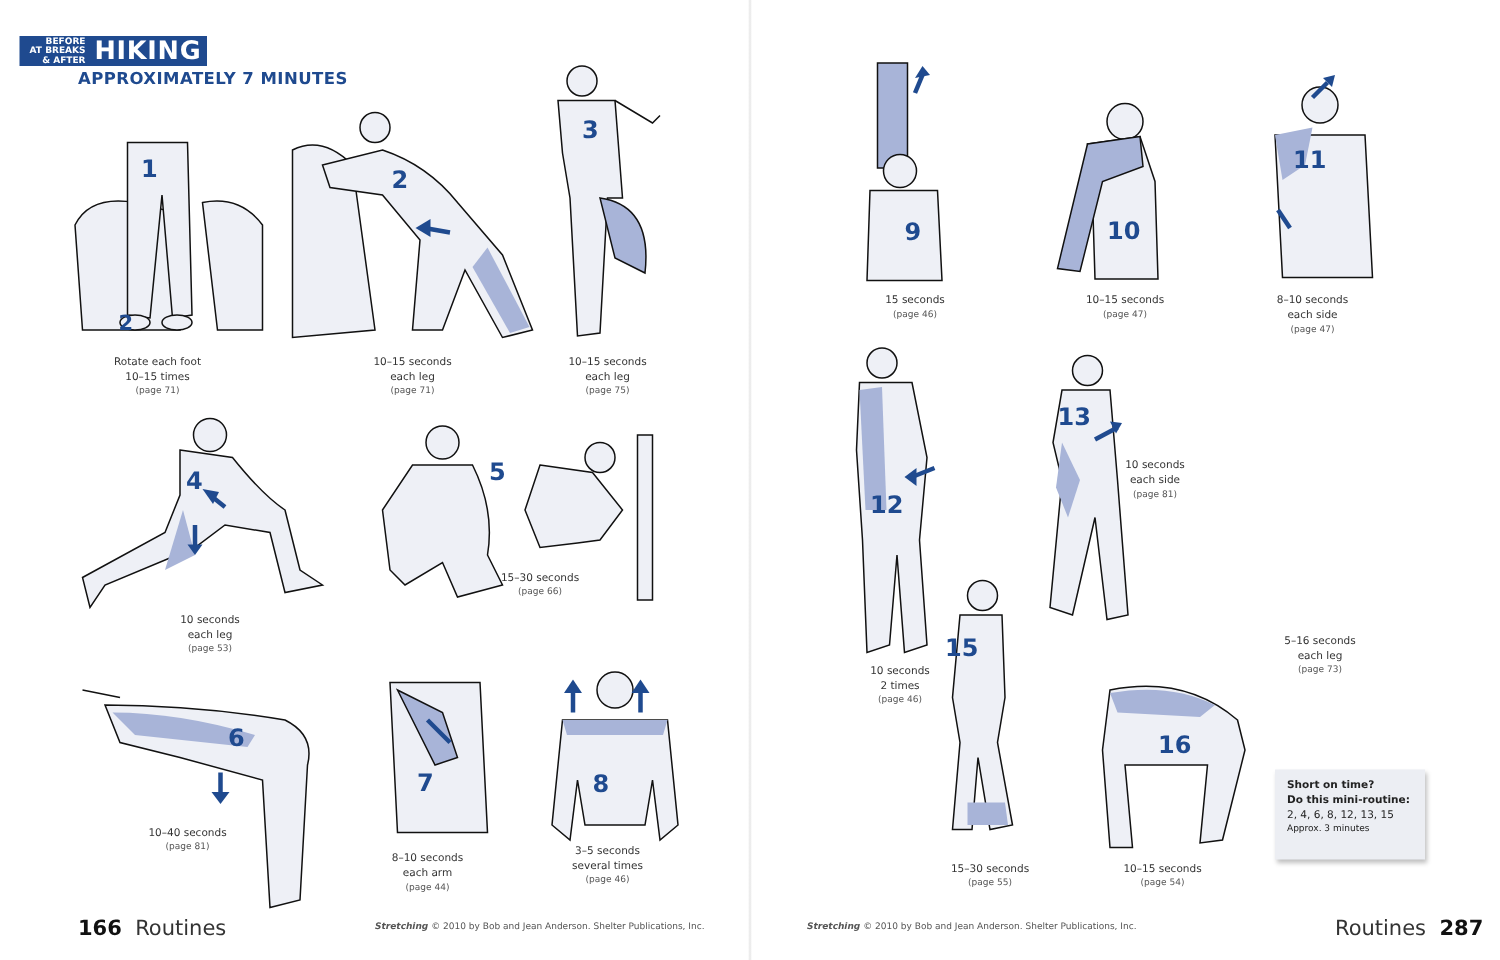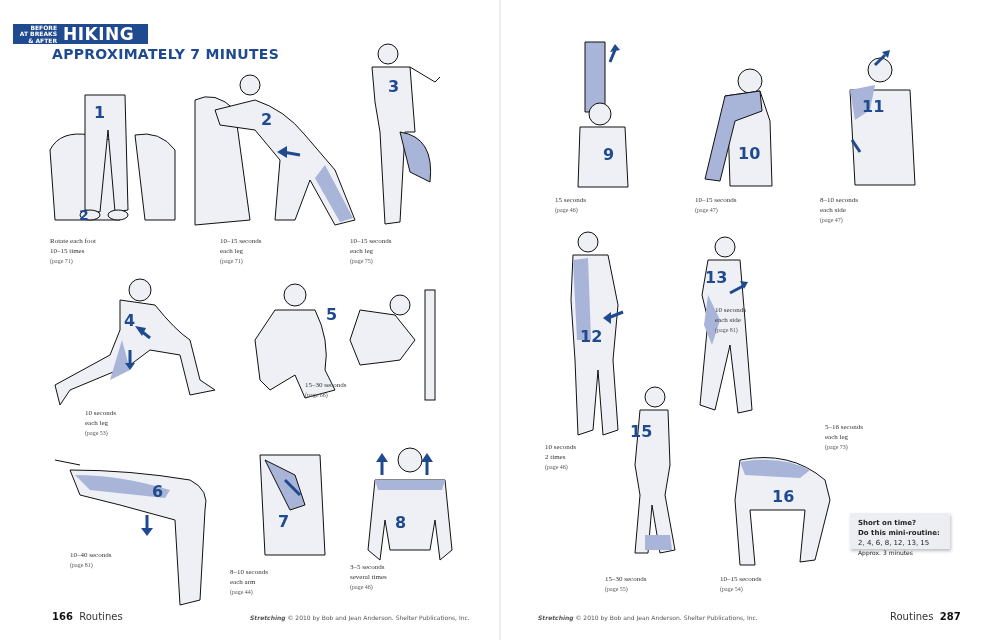--- a/index.html
+++ b/index.html
@@ -1,32 +1,32 @@
 <!DOCTYPE html>
 <html><head>
 <meta charset="utf-8">
 <style>
   html,body{margin:0;padding:0;}
   body{width:1000px;height:640px;background:#ffffff;position:relative;overflow:hidden;font-family:"DejaVu Sans","Liberation Sans",sans-serif;color:#333;}
   .spread{position:absolute;inset:0;}
   .gutter{position:absolute;left:499px;top:0;width:2px;height:640px;background:linear-gradient(90deg,#f4f4f4,#e9e9e9,#f4f4f4);}
   .header{position:absolute;left:13px;top:24px;height:20px;display:flex;align-items:stretch;background:#1f4a8f;}
   .header .sub{color:#fff;font-size:6px;font-weight:bold;line-height:6.5px;text-align:right;padding:1px 3px 0 4px;width:40px;display:flex;flex-direction:column;justify-content:center;}
-  .header .title{color:#fff;font-family:"DejaVu Sans",sans-serif;font-weight:bold;font-size:17px;letter-spacing:0.5px;padding:0 14px 0 3px;line-height:20px;}
-  .duration{position:absolute;left:52px;top:46px;color:#1f4a8f;font-weight:bold;font-size:14px;letter-spacing:0.3px;text-align:right;}
+  .header .title{color:#fff;font-family:"DejaVu Sans",sans-serif;font-weight:bold;font-size:17px;letter-spacing:0.5px;padding:0 4px 0 3px;line-height:20px;}
+  .duration{position:absolute;left:52px;top:46px;color:#1f4a8f;font-weight:bold;font-size:11px;letter-spacing:0.3px;text-align:right;}
   .fig{position:absolute;}
   .fig svg{overflow:visible;}
-  .cap{position:absolute;text-align:left;font-size:7px;line-height:10px;color:#333;width:110px;font-family:Liberation Serif, serif;}
+  .cap{position:absolute;text-align:center;font-size:7px;line-height:10px;color:#333;width:110px;}
   .cap .pg{font-size:6px;color:#555;}
   .num{font-weight:bold;fill:#1f4a8f;font-family:"DejaVu Sans",sans-serif;}
-  .folio{position:absolute;top:611px;font-size:10px;color:#333;}
+  .folio{position:absolute;top:611px;font-size:14px;color:#333;}
   .folio b{font-weight:bold;color:#111;}
   .credit{position:absolute;top:614px;font-size:6px;color:#555;}
   .credit i{font-weight:bold;}
-  .mini{position:absolute;left:850px;top:513px;width:100px;height:36px;background:#eceef3;box-shadow:1px 2px 3px rgba(0,0,0,0.25);padding:5px 0 0 8px;box-sizing:border-box;font-size:7px;line-height:10px;color:#222;}
+  .mini{position:absolute;left:850px;top:513px;width:100px;height:60px;background:#eceef3;box-shadow:1px 2px 3px rgba(0,0,0,0.25);padding:5px 0 0 8px;box-sizing:border-box;font-size:7px;line-height:10px;color:#222;}
   .mini .h{font-weight:bold;}
   .mini .s{font-size:6px;}
 </style>
 </head>
 <body>
 
 <div class="spread">
   <div class="gutter"></div>
 
   <div class="header">

